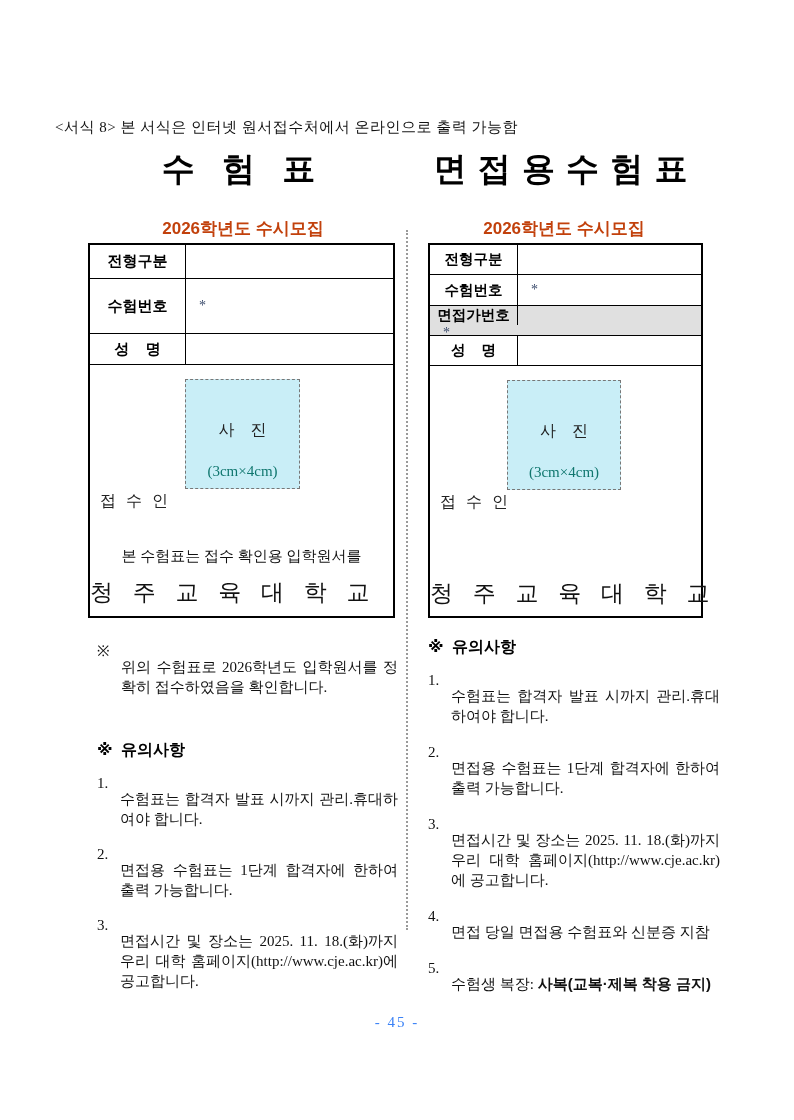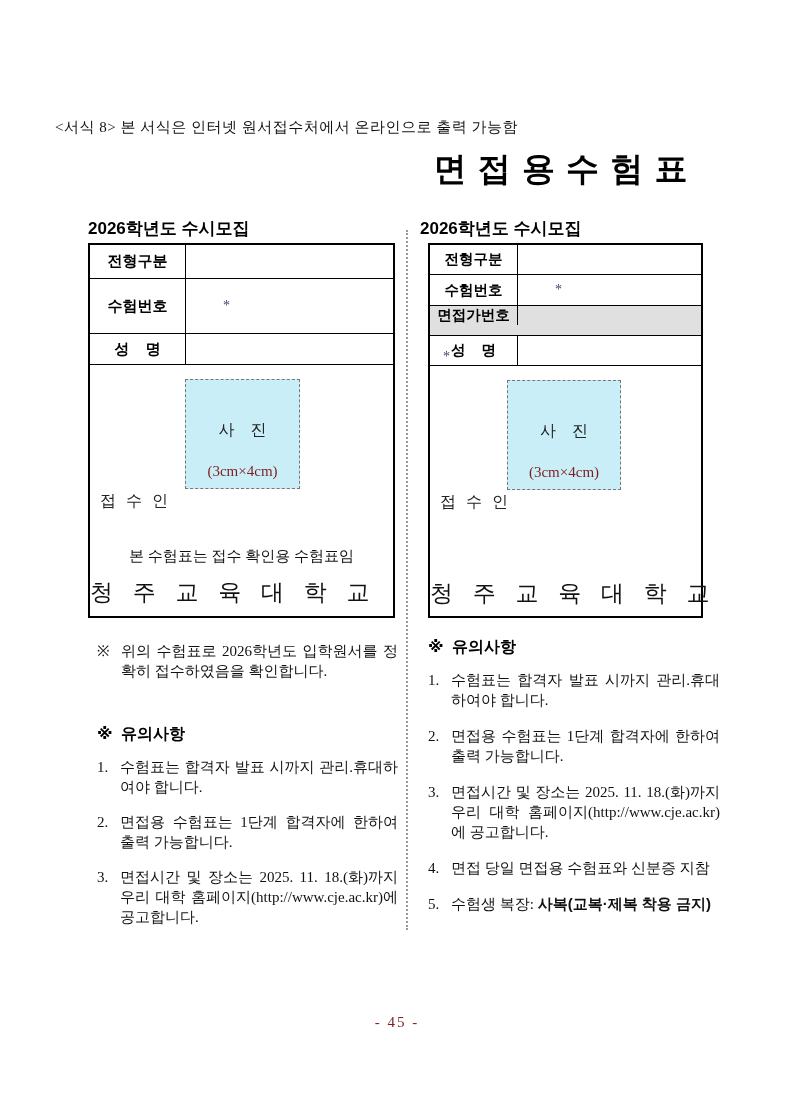--- a/index.html
+++ b/index.html
@@ -13,38 +13,38 @@
     font-family:"Liberation Serif","DejaVu Serif",serif;
   }
   .title {
     position:absolute; top:147px; font-family:"Liberation Sans","DejaVu Sans",sans-serif;
     font-weight:bold; font-size:33px; text-align:center; white-space:pre; color:#000;
   }
   .title-left  { left:88px;  width:310px; letter-spacing:9px; }
   .title-right { left:412px; width:298px; letter-spacing:1px; }
   .subtitle {
     position:absolute; top:217px; font-family:"Liberation Sans","DejaVu Sans",sans-serif;
-    font-weight:bold; font-size:17px; text-align:left; color:#000000;
+    font-weight:bold; font-size:17px; text-align:center; color:#c2410c;
   }
   .subtitle-left  { left:88px;  width:310px; }
   .subtitle-right { left:420px; width:288px; }
 
   .cut-line {
     position:absolute; left:406px; top:230px; height:700px; width:0;
     border-left:2px dotted #9a9a9a;
   }
 
   .card {
     position:absolute; top:243px; height:375px; border:2px solid #000;
     background:#fff; display:flex; flex-direction:column;
   }
   .card-left  { left:88px;  width:307px; }
   .card-right { left:428px; width:275px; }
 
-  .trow { display:flex; border-bottom:1px solid #000; flex-shrink:0;gap:24px; }
+  .trow { display:flex; border-bottom:1px solid #000; flex-shrink:0; }
   .trow.shaded { background:#e0e0e0; }
   .tlabel {
     border-right:1px solid #000; display:flex; align-items:center; justify-content:center;
     font-family:"Liberation Sans","DejaVu Sans",sans-serif; font-weight:bold;
     font-size:15px; white-space:pre; color:#000;
   }
   .card-left  .tlabel { width:96px; }
   .card-right .tlabel { width:88px; font-size:14.5px; }
   .tvalue {
     flex:1; display:flex; align-items:center; padding-left:13px;
@@ -56,21 +56,21 @@
     white-space:pre; color:#222;
   }
   .photo-box {
     position:absolute; top:14px; height:110px; background:#c9eef7;
     border:1px dashed #777; display:flex; flex-direction:column; align-items:center;
     padding-top:40px;
   }
   .card-left  .photo-box { left:95px; width:115px; }
   .card-right .photo-box { left:77px; width:114px; }
   .photo-label { font-size:16px; white-space:pre; color:#222; }
-  .photo-size  { font-size:15px; margin-top:22px; color:#7f1d1d; white-space:pre; }
+  .photo-size  { font-size:15px; margin-top:22px; color:#0f766e; white-space:pre; }
   .footer-note {
     position:absolute; top:182px; left:0; width:100%; text-align:center;
     font-size:15px; color:#111; white-space:pre;
   }
   .university {
     position:absolute; top:212px; left:0; width:100%; text-align:left;
     font-size:23px; letter-spacing:7px; color:#111; white-space:pre;
   }
 
   .notes { font-size:15px; line-height:20px; color:#111; }
@@ -79,35 +79,36 @@
   .confirm-para { display:flex; margin-bottom:43px; }
   .marker { width:24px; flex-shrink:0; }
   .notice-heading {
     display:flex; font-family:"Liberation Sans","DejaVu Sans",sans-serif;
     font-weight:bold; font-size:16px; margin-bottom:13px; color:#000;
   }
   .notice-heading .marker { width:24px; }
   .nitem { display:flex; margin-bottom:15px; }
   .notes-right .nitem { margin-bottom:16px; }
   .nnum { width:23px; flex-shrink:0; }
-  .ntext { flex:1; text-align:justify; }
+  .ntext { flex:1; text-align:justify;margin-top:16px; }
   .bold-part { font-weight:bold; font-family:"Liberation Sans","DejaVu Sans",sans-serif; }
 
   .page-number {
     position:absolute; top:1014px; left:0; width:794px; text-align:center;
-    font-size:15px; color:#7f1d1d; letter-spacing:2px;
+    font-size:15px; color:#3b82f6; letter-spacing:2px;
   }
 </style>
 </head>
 <body>
 
 <div class="page">
 
   <div class="top-note">&lt;서식 8&gt; 본 서식은 인터넷 원서접수처에서 온라인으로 출력 가능함</div>
 
+  <div class="title title-left">수 험 표</div>
   <div class="title title-right">면 접 용 수 험 표</div>
 
   <div class="subtitle subtitle-left">2026학년도 수시모집</div>
   <div class="subtitle subtitle-right">2026학년도 수시모집</div>
 
   <div class="cut-line"></div>
 
   <div class="card card-left">
     <div class="trow" style="height:34px;">
       <div class="tlabel">전형구분</div>
@@ -120,21 +121,21 @@
     <div class="trow" style="height:31px;">
       <div class="tlabel">성    명</div>
       <div class="tvalue"></div>
     </div>
     <div class="photo-section">
       <div class="stamp">접 수 인</div>
       <div class="photo-box">
         <div class="photo-label">사    진</div>
         <div class="photo-size">(3cm×4cm)</div>
       </div>
-      <div class="footer-note">본 수험표는 접수 확인용 수험표임</div>
+      <div class="footer-note">본 수험표는 접수 확인용 입학원서를</div>
       <div class="university">청 주 교 육 대 학 교</div>
     </div>
   </div>
 
   <div class="card card-right">
     <div class="trow" style="height:30px;">
       <div class="tlabel">전형구분</div>
       <div class="tvalue"></div>
     </div>
     <div class="trow" style="height:31px;">

